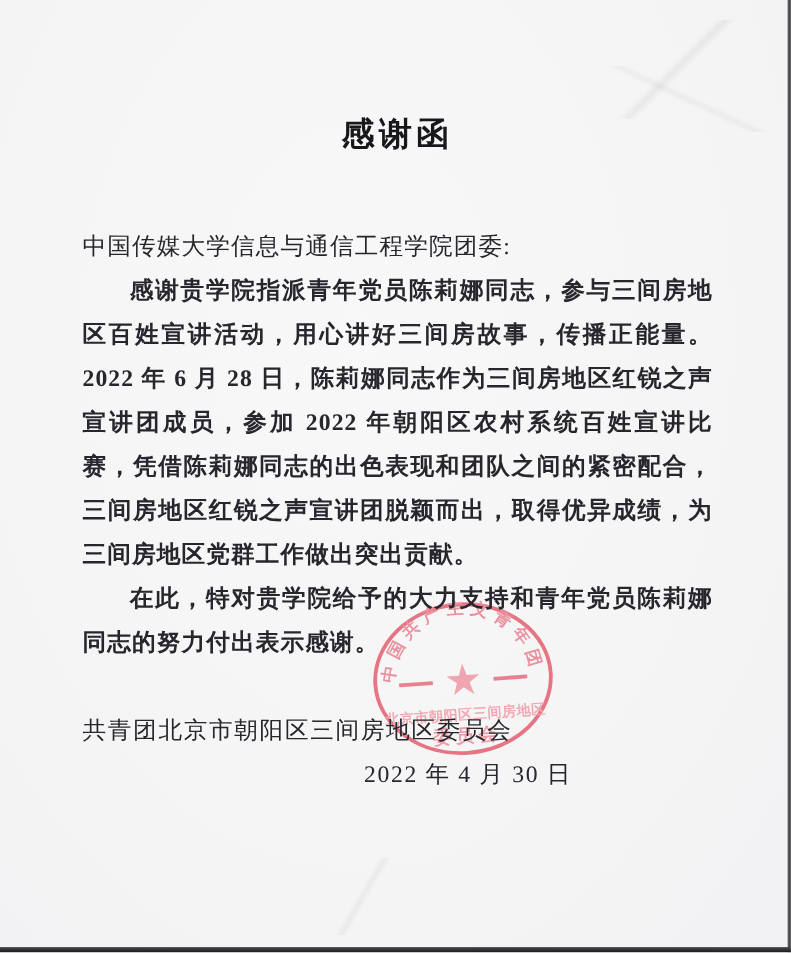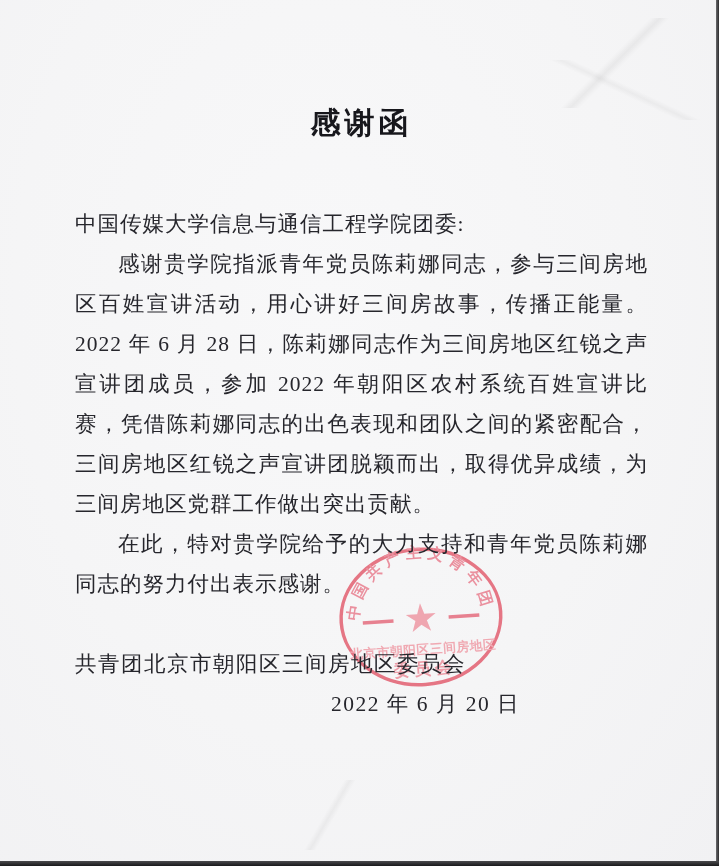--- a/index.html
+++ b/index.html
@@ -57,20 +57,21 @@
     letter-spacing: 1px;
   }
   .para {
     font-size: 21.5px;
     line-height: 40px;
     text-align: justify;
     text-justify: inter-ideograph;
     text-indent: 2em;
     letter-spacing: 1px;
     margin: 0;
+    font-weight: bold;
   }
   .sig-block { margin-top: 40px; position:relative; }
   .sig-line {
     text-align: left;
     font-size: 21.5px;
     line-height: 40px;
     letter-spacing: 1.5px;
     padding-right: 2px;
   }
   .date-line {
@@ -115,19 +116,19 @@
   <div class="content">
     <div class="doc-title">感谢函</div>
 
     <div class="recipient">中国传媒大学信息与通信工程学院团委:</div>
 
     <p class="para">感谢贵学院指派青年党员陈莉娜同志，参与三间房地区百姓宣讲活动，用心讲好三间房故事，传播正能量。2022 年 6 月 28 日，陈莉娜同志作为三间房地区红锐之声宣讲团成员，参加 2022 年朝阳区农村系统百姓宣讲比赛，凭借陈莉娜同志的出色表现和团队之间的紧密配合，三间房地区红锐之声宣讲团脱颖而出，取得优异成绩，为三间房地区党群工作做出突出贡献。</p>
     <p class="para">在此，特对贵学院给予的大力支持和青年党员陈莉娜同志的努力付出表示感谢。</p>
 
     <div class="sig-block">
       <div class="sig-line">共青团北京市朝阳区三间房地区委员会</div>
-      <div class="date-line">2022 年 6 月 20 日</div>
+      <div class="date-line">2022 年 4 月 30 日</div>
     </div>
   </div>
 
   <div class="edge-right"></div>
   <div class="edge-bottom"></div>
 </div>
 
 </body></html>

